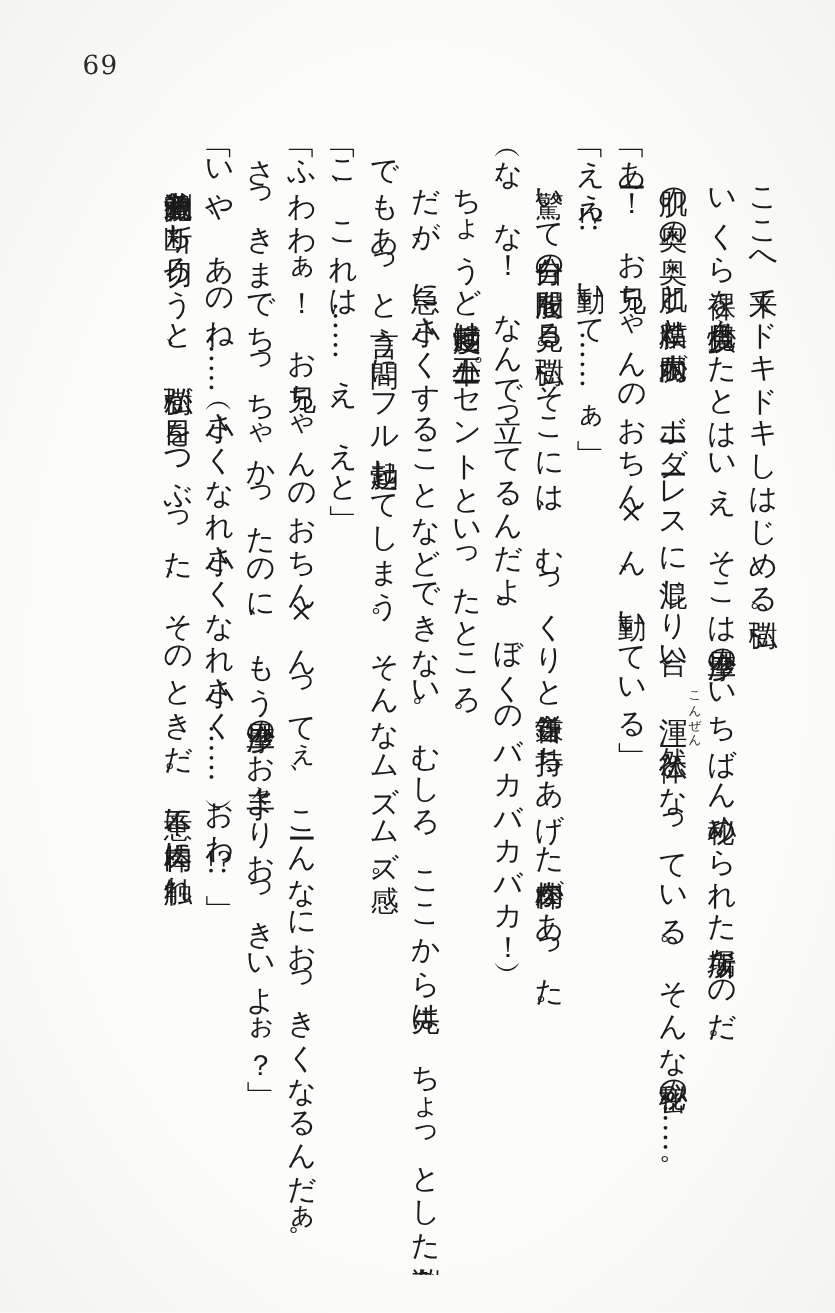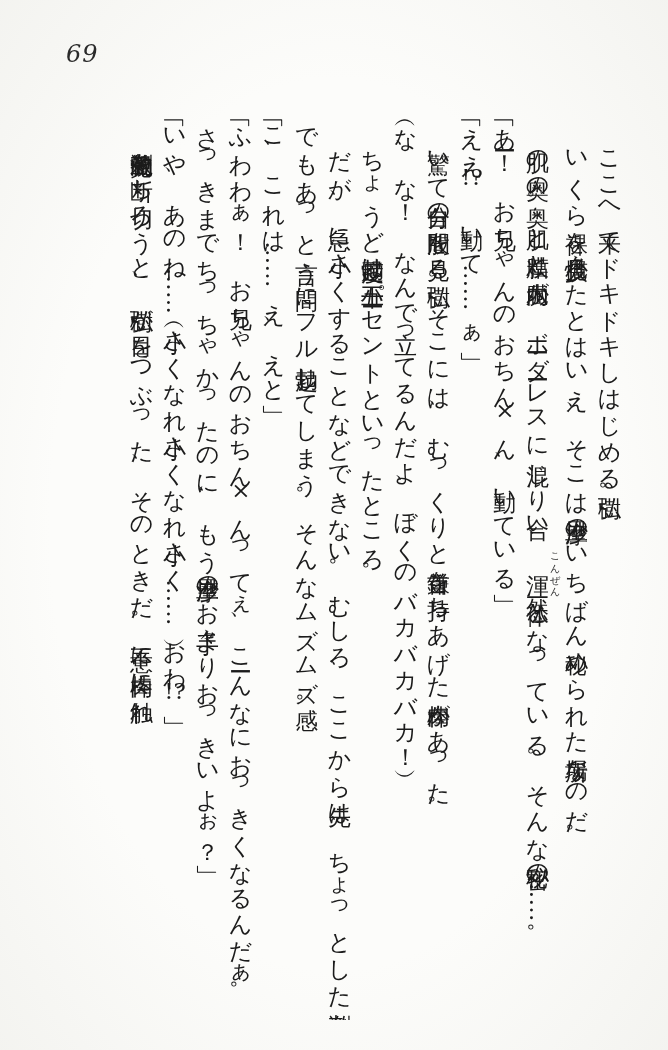--- a/index.html
+++ b/index.html
@@ -18,22 +18,21 @@
     position: absolute;
     inset: 0;
     background:
       radial-gradient(ellipse at 50% 50%, rgba(255,255,255,0) 60%, rgba(235,235,230,0.5) 100%),
       #fcfcfa;
   }
   .page-number {
     position: absolute;
     top: 40px;
     left: 66px;
-    font-size: 24px;
-    font-style: italic;
+    font-size: 21px;
     color: #2a2a2a;
     letter-spacing: 1px;
   }
   .text-columns {
     position: absolute;
     top: 112px;
     right: 42px;
     width: 562px;
     height: 908px;
     writing-mode: vertical-rl;

